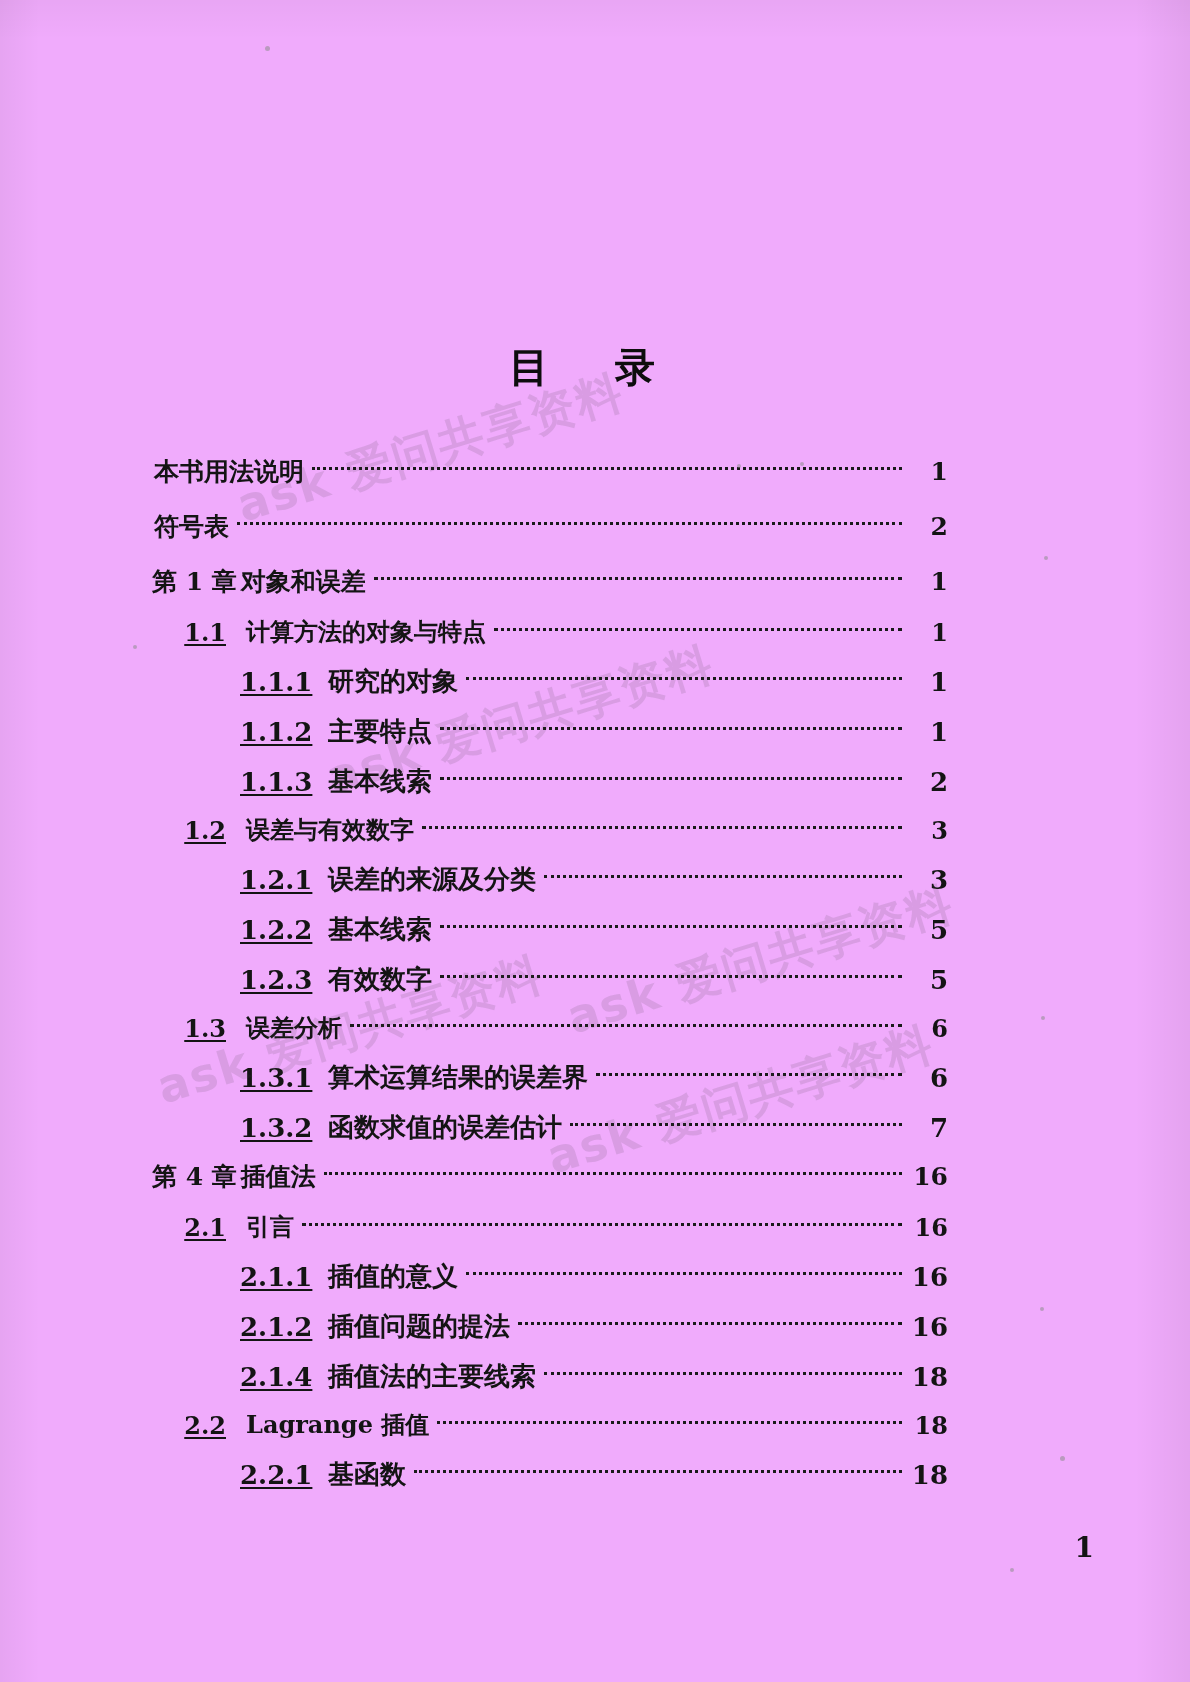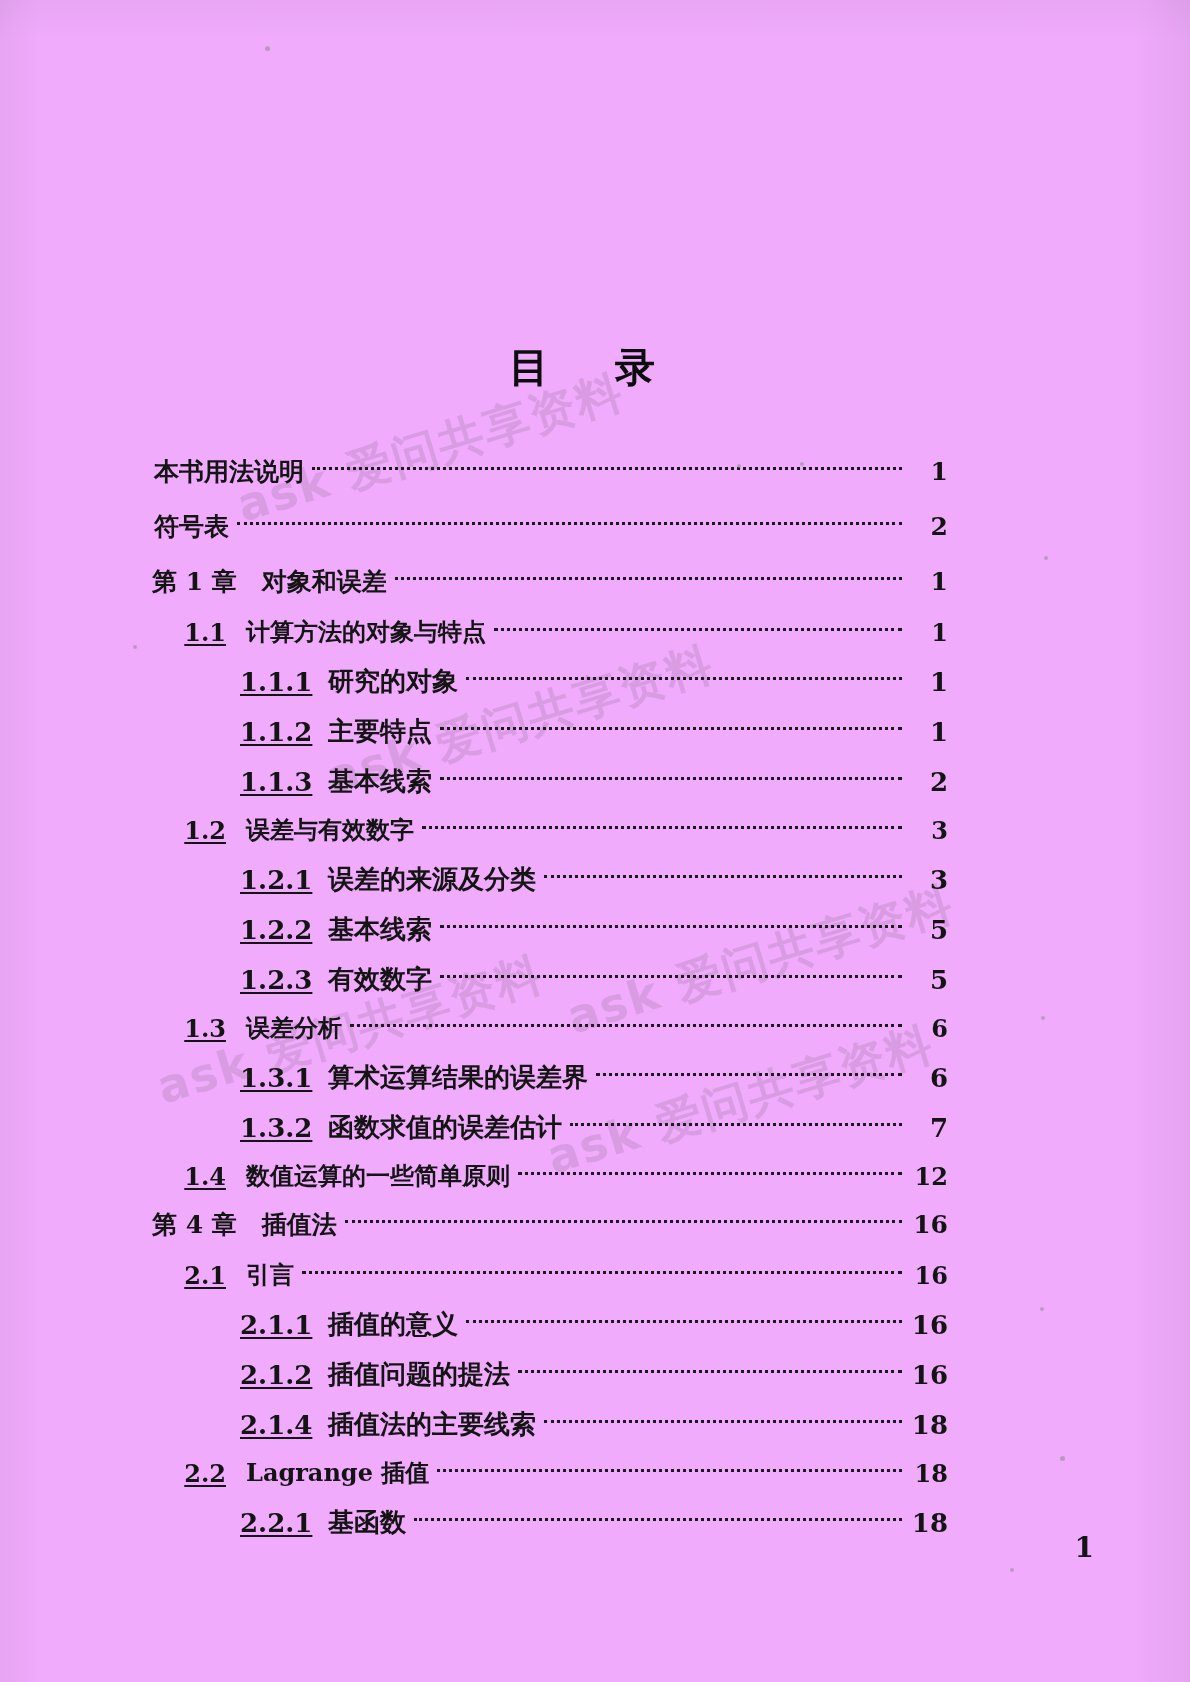--- a/index.html
+++ b/index.html
@@ -95,21 +95,21 @@
     margin-bottom: 22px;
     padding-left: 6px;
   }
   .lvl-front .page-no { width: 40px; }
 
   .lvl-chap {
     font-size: 25px;
     margin-bottom: 18px;
     padding-left: 4px;
   }
-  .lvl-chap .chap-label { font-weight: bold; margin-right: 25px; }
+  .lvl-chap .chap-label { font-weight: bold; margin-right: 4px; }
   .lvl-chap .page-no { width: 40px; }
 
   .lvl-sec {
     font-size: 24px;
     margin-bottom: 16px;
     padding-left: 26px;
   }
   .lvl-sec .num-col { width: 52px; }
   .lvl-sec .page-no { width: 40px; }
 
@@ -239,26 +239,20 @@
         <span class="num-col">1.3.1</span>
         <span class="label">算术运算结果的误差界</span>
         <span class="leader"></span>
         <span class="page-no">6</span>
       </div>
       <div class="row lvl-sub">
         <span class="num-col">1.3.2</span>
         <span class="label">函数求值的误差估计</span>
         <span class="leader"></span>
         <span class="page-no">7</span>
-      </div>
-      <div class="row lvl-sec">
-        <span class="num-col">1.4</span>
-        <span class="label">数值运算的一些简单原则</span>
-        <span class="leader"></span>
-        <span class="page-no">12</span>
       </div>
       <div class="row lvl-chap">
         <span class="chap-label">第 4 章</span>
         <span class="label">插值法</span>
         <span class="leader"></span>
         <span class="page-no">16</span>
       </div>
       <div class="row lvl-sec">
         <span class="num-col">2.1</span>
         <span class="label">引言</span>

